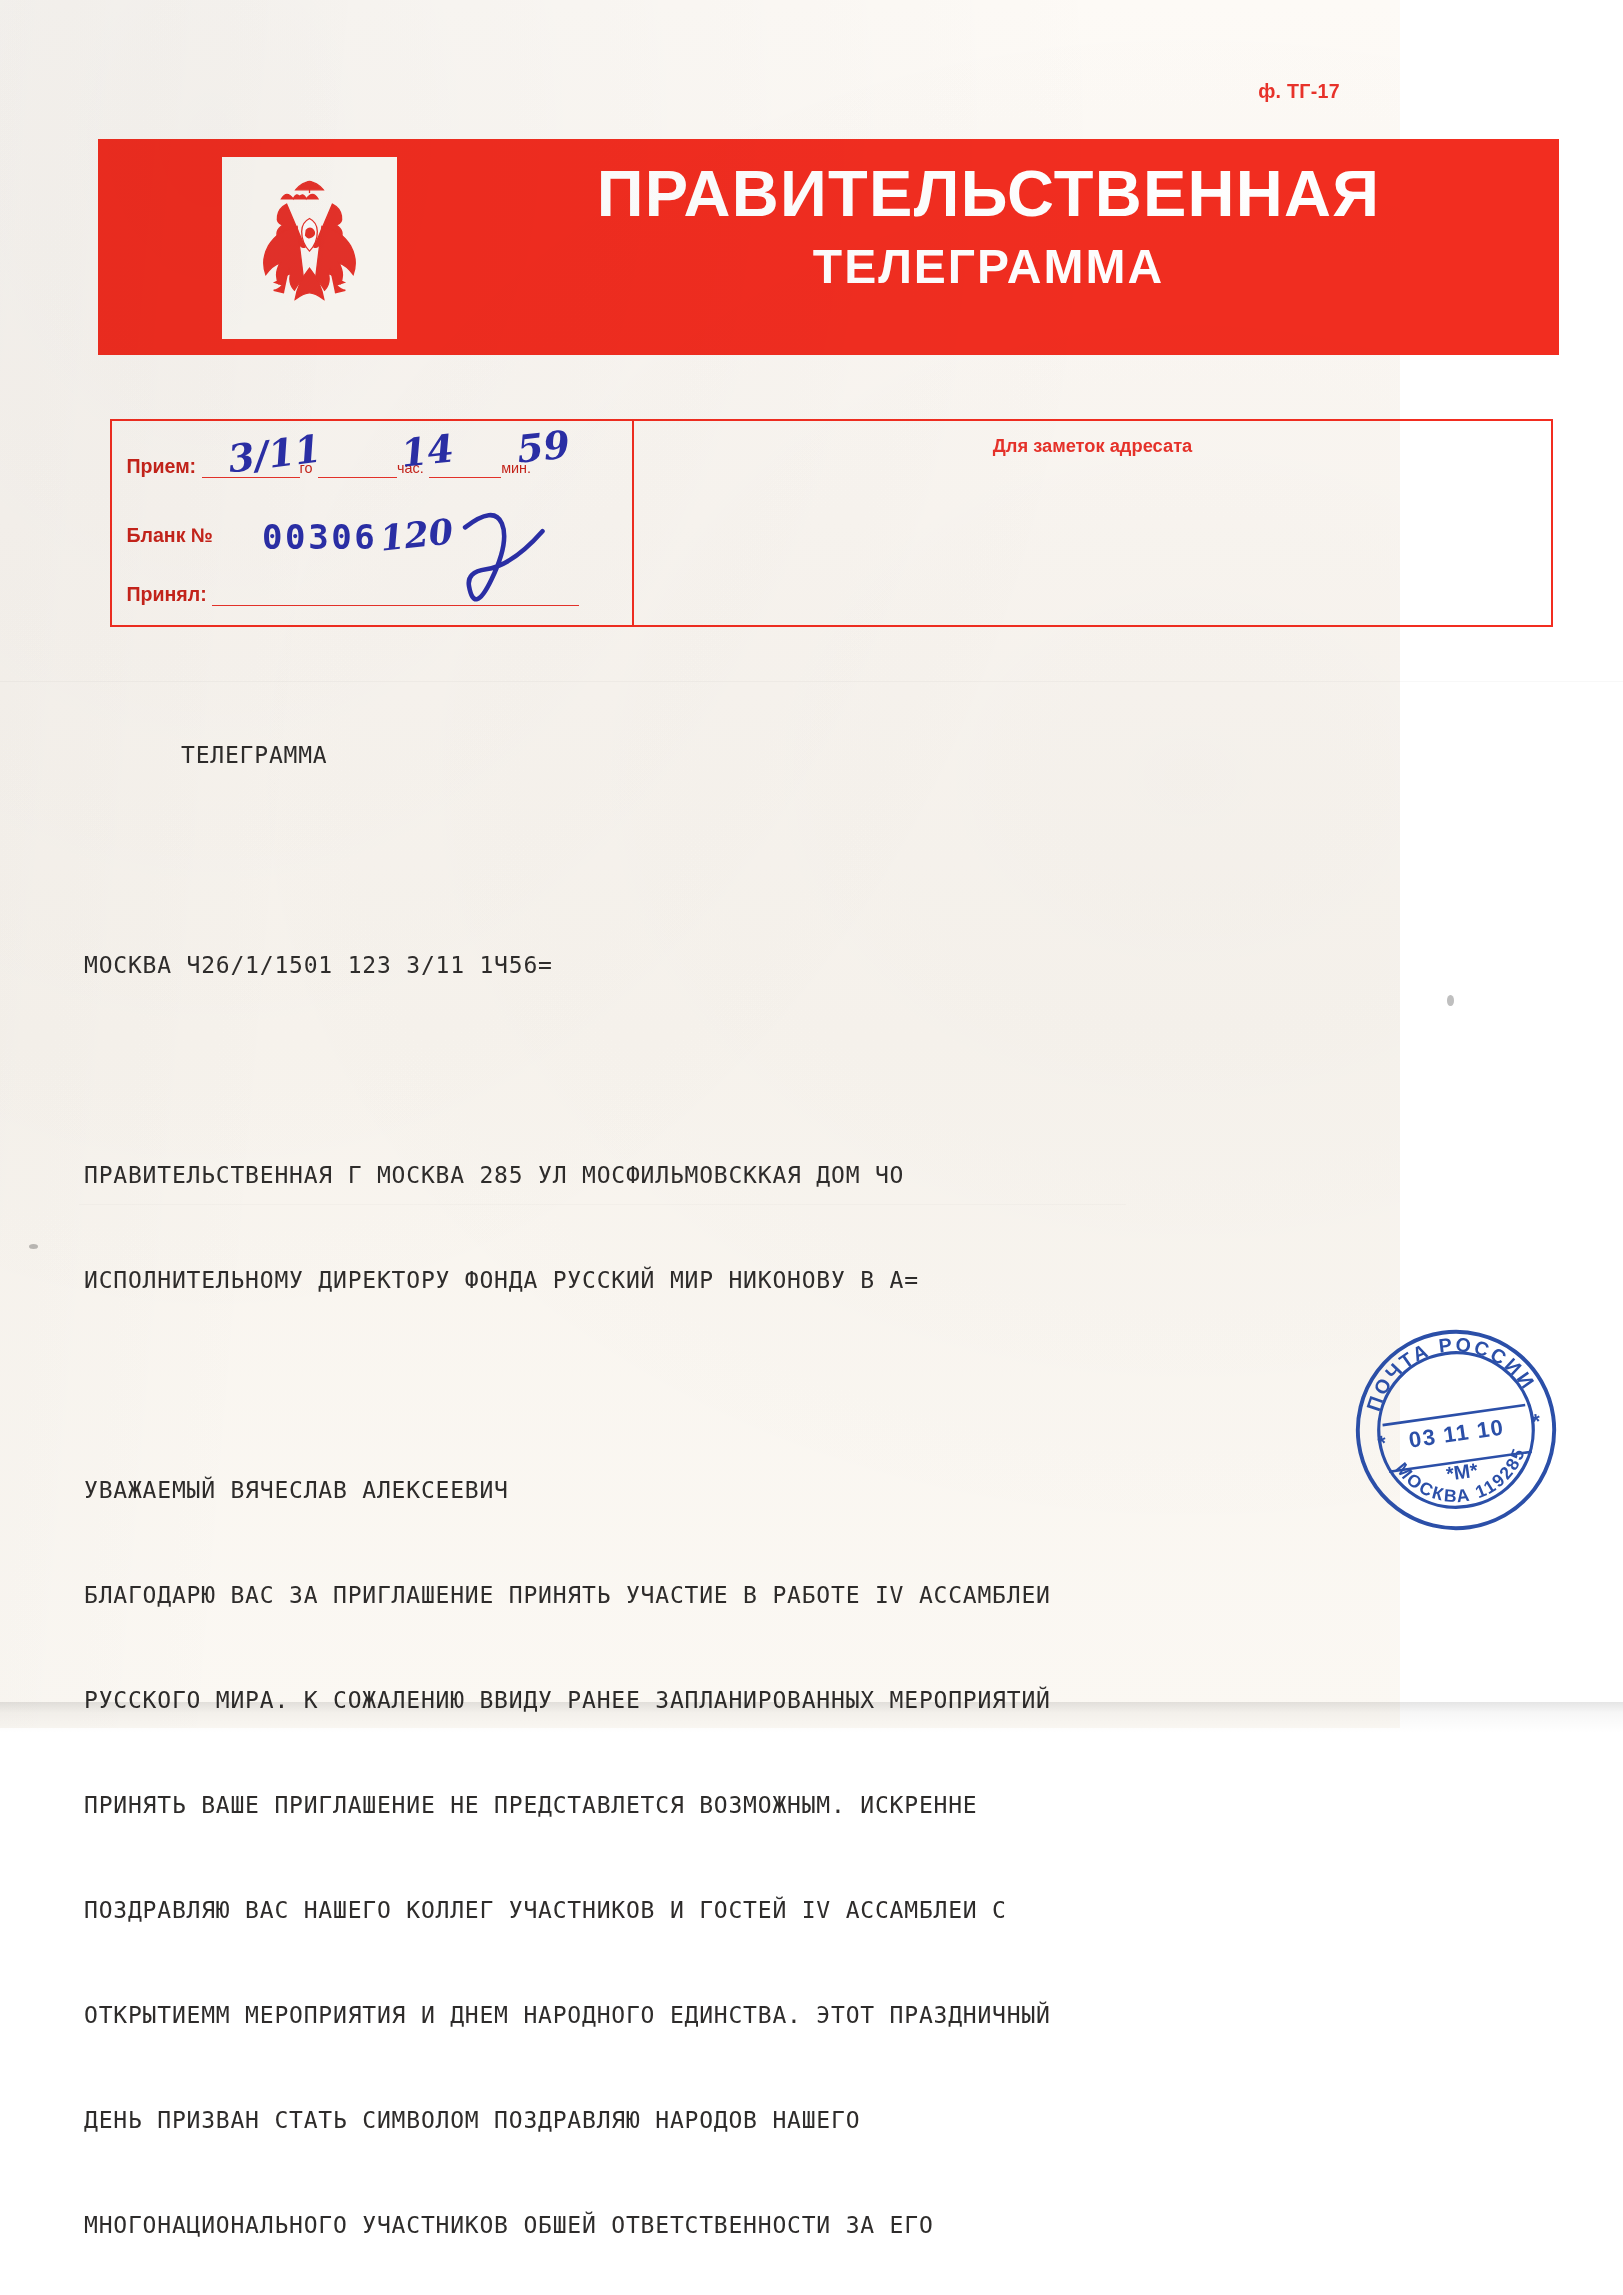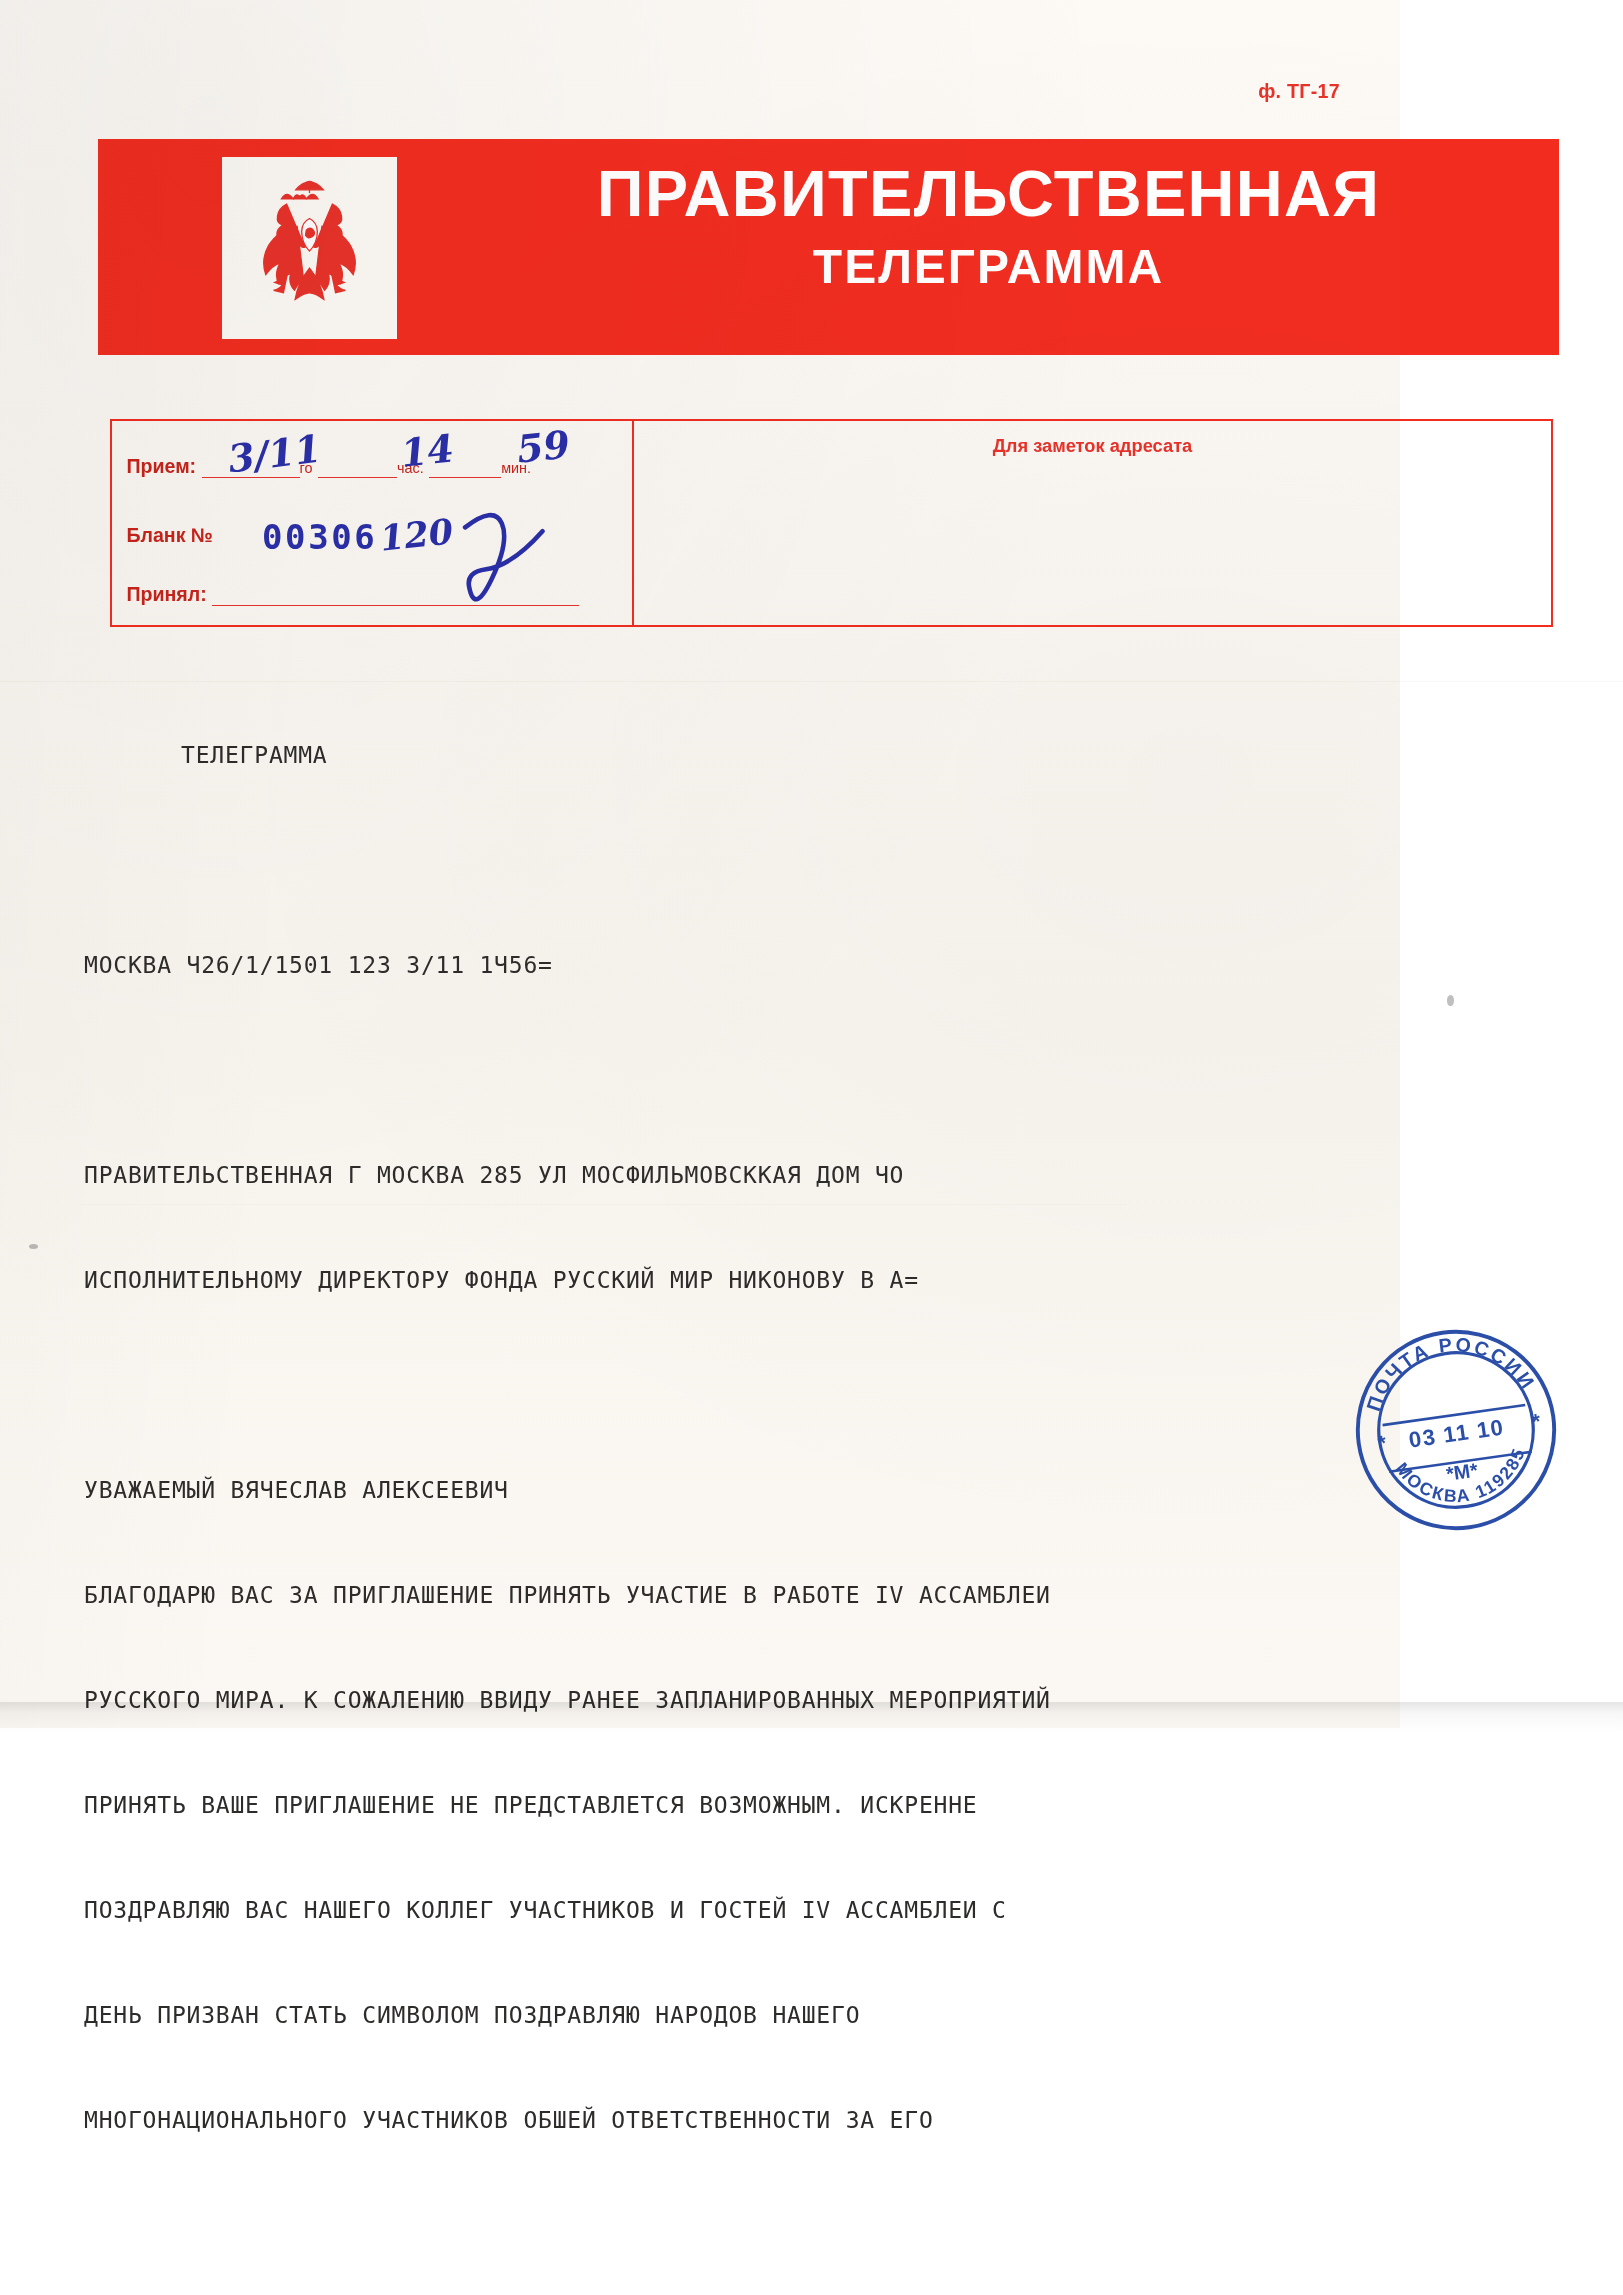--- a/index.html
+++ b/index.html
@@ -294,20 +294,21 @@
     <div>МОСКВА Ч26/1/1501 123 3/11 1Ч56=</div>
     <span class="gap"></span>
     <div>ПРАВИТЕЛЬСТВЕННАЯ Г МОСКВА 285 УЛ МОСФИЛЬМОВСККАЯ ДОМ ЧО</div>
     <div>ИСПОЛНИТЕЛЬНОМУ ДИРЕКТОРУ ФОНДА РУССКИЙ МИР НИКОНОВУ В А=</div>
     <span class="gap"></span>
     <div>УВАЖАЕМЫЙ ВЯЧЕСЛАВ АЛЕКСЕЕВИЧ</div>
     <div>БЛАГОДАРЮ ВАС ЗА ПРИГЛАШЕНИЕ ПРИНЯТЬ УЧАСТИЕ В РАБОТЕ IV АССАМБЛЕИ</div>
     <div>РУССКОГО МИРА. К СОЖАЛЕНИЮ ВВИДУ РАНЕЕ ЗАПЛАНИРОВАННЫХ МЕРОПРИЯТИЙ</div>
     <div>ПРИНЯТЬ ВАШЕ ПРИГЛАШЕНИЕ НЕ ПРЕДСТАВЛЕТСЯ ВОЗМОЖНЫМ. ИСКРЕННЕ</div>
     <div>ПОЗДРАВЛЯЮ ВАС НАШЕГО КОЛЛЕГ УЧАСТНИКОВ И ГОСТЕЙ IV АССАМБЛЕИ С</div>
+    <div>ОТКРЫТИЕММ МЕРОПРИЯТИЯ И ДНЕМ НАРОДНОГО ЕДИНСТВА. ЭТОТ ПРАЗДНИЧНЫЙ</div>
     <div>ДЕНЬ ПРИЗВАН СТАТЬ СИМВОЛОМ ПОЗДРАВЛЯЮ НАРОДОВ НАШЕГО</div>
     <div>МНОГОНАЦИОНАЛЬНОГО УЧАСТНИКОВ ОБШЕЙ ОТВЕТСТВЕННОСТИ ЗА ЕГО</div>
     
     
     
     
     
     
     
   </div>

